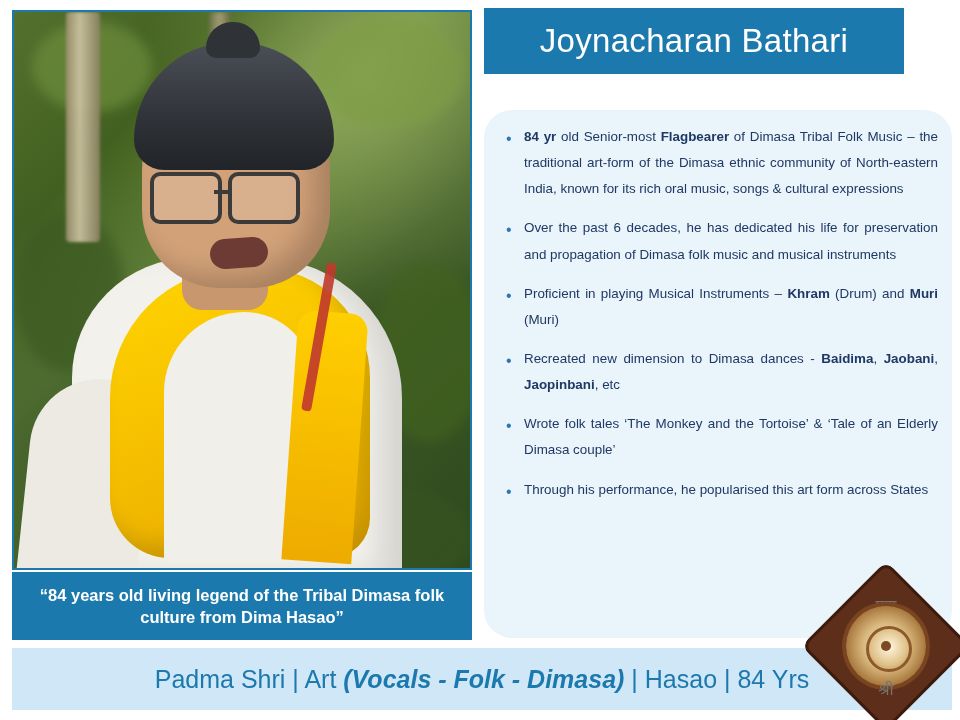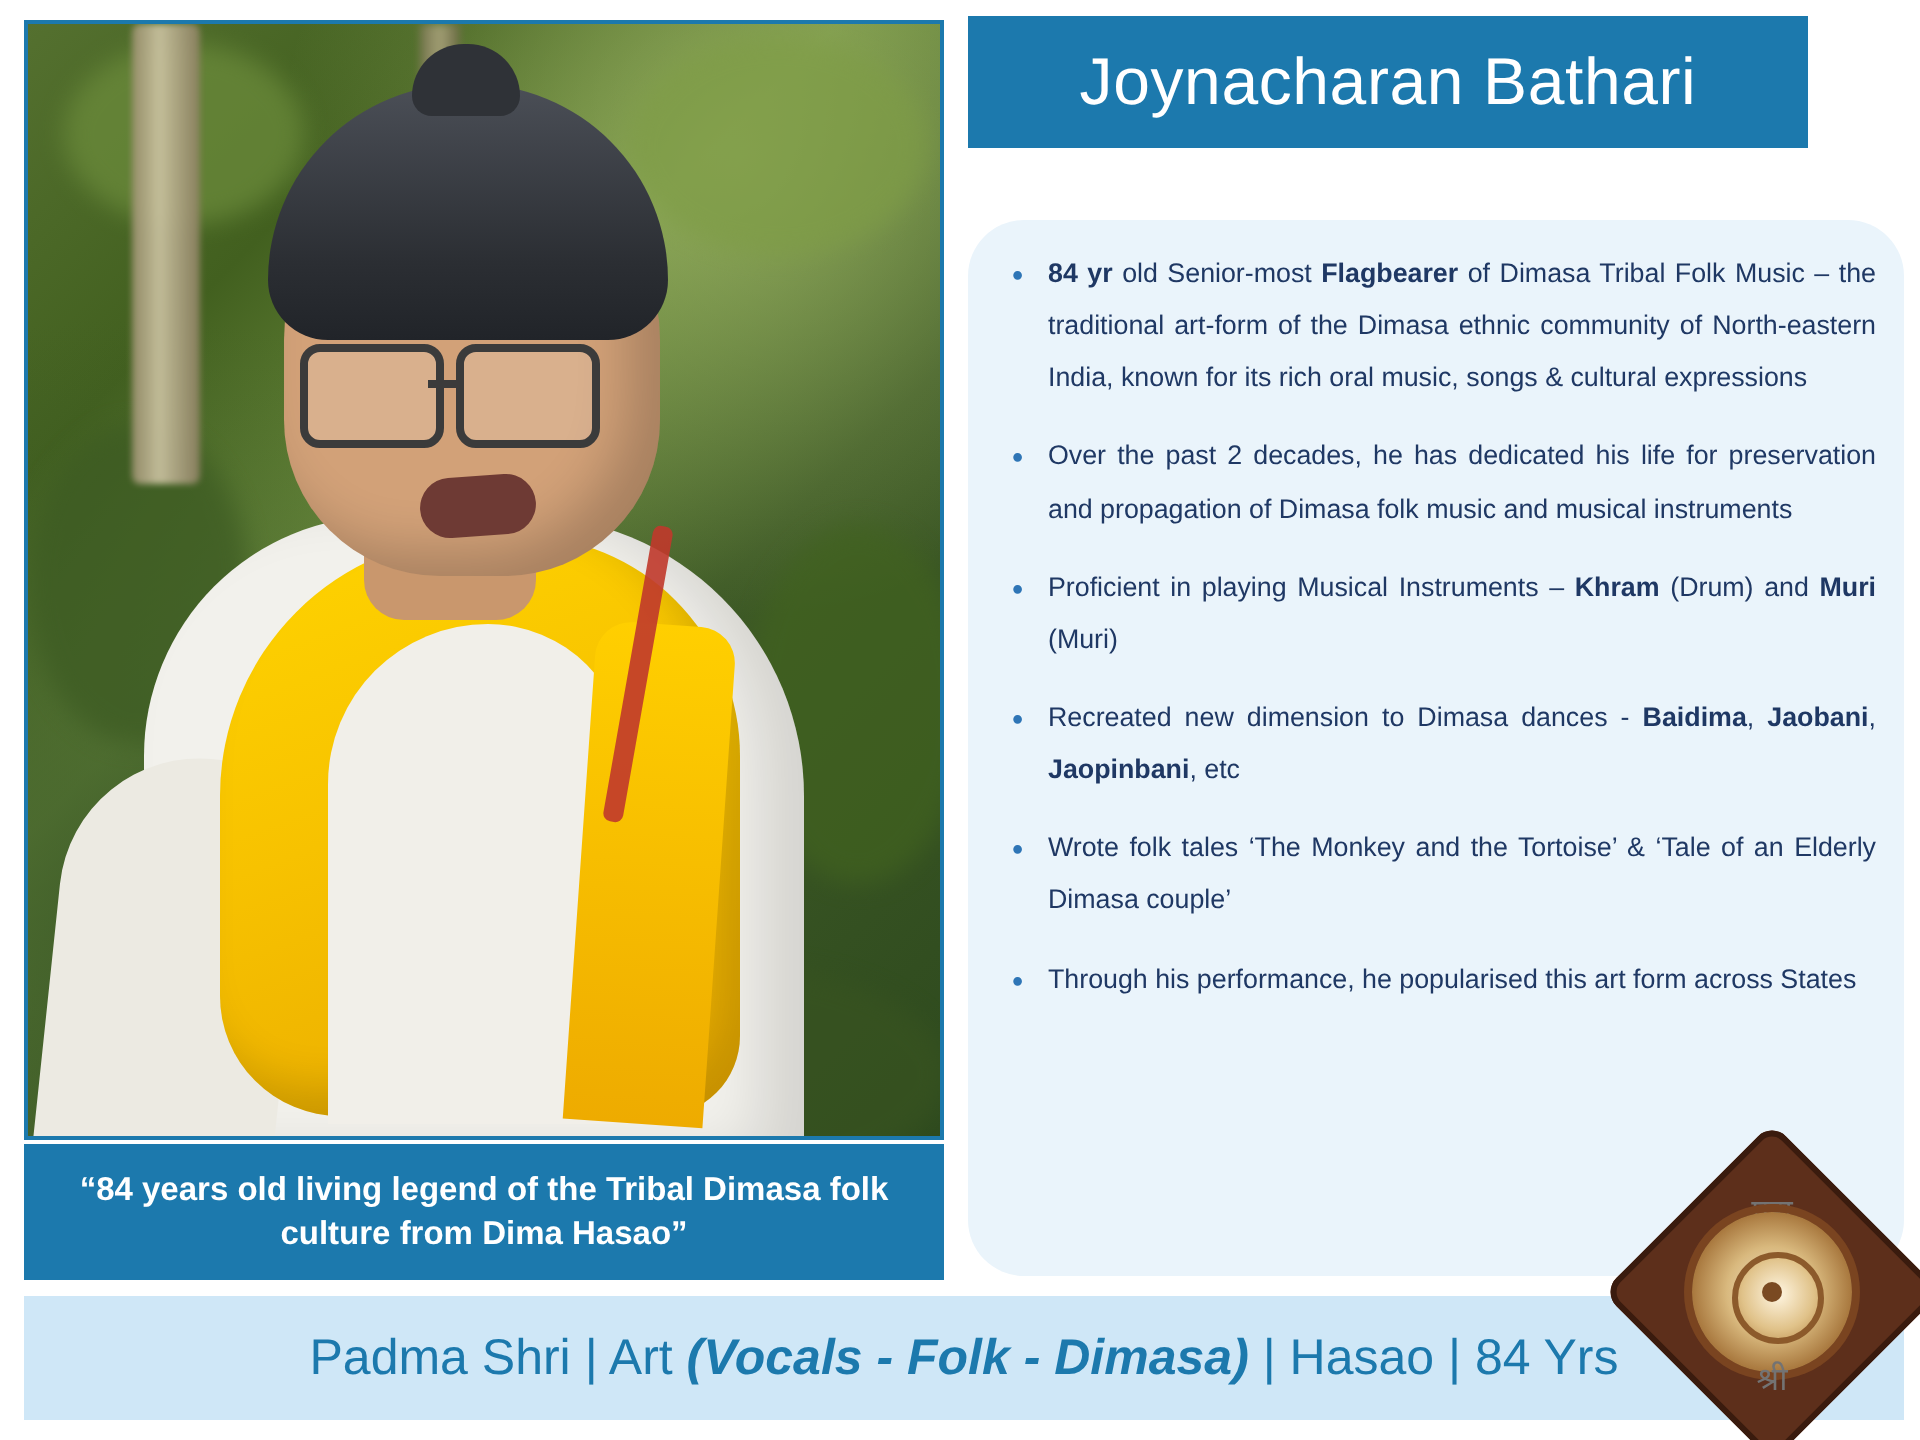--- a/index.html
+++ b/index.html
@@ -393,21 +393,21 @@
   </div>
 
   <div class="title-bar">
     <div class="title-text">Joynacharan Bathari</div>
   </div>
   <div class="subtitle">Joy of Dimasa</div>
 
   <div class="bullets-box">
     <ul class="bullets" id="bullet-list">
         <li><b>84 yr</b><span> old Senior-most </span><b>Flagbearer</b><span> of Dimasa Tribal Folk Music – the traditional art-form of the Dimasa ethnic community of North-eastern India, known for its rich oral music, songs &amp; cultural expressions</span></li>
-        <li><span>Over the past 2 decades, he has dedicated his life for preservation and propagation of Dimasa folk music and musical instruments</span></li>
+        <li><span>Over the past 6 decades, he has dedicated his life for preservation and propagation of Dimasa folk music and musical instruments</span></li>
         <li><span>Proficient in playing Musical Instruments – </span><b>Khram</b><span> (Drum) and </span><b>Muri</b><span> (Muri)</span></li>
         <li><span>Recreated new dimension to Dimasa dances - </span><b>Baidima</b><span>, </span><b>Jaobani</b><span>, </span><b>Jaopinbani</b><span>, etc</span></li>
         <li><span>Wrote folk tales ‘The Monkey and the Tortoise’ &amp; ‘Tale of an Elderly Dimasa couple’</span></li>
         <li><span>Through his performance, he popularised this art form across States</span></li>
       </ul>
   </div>
 
   <div class="footer">
     <div class="footer-text">
       <span>Padma Shri</span><span> | </span><span>Art </span><span class="ital">(Vocals - Folk - Dimasa)</span><span> | </span><span>Hasao</span><span> | </span><span>84 Yrs</span>

